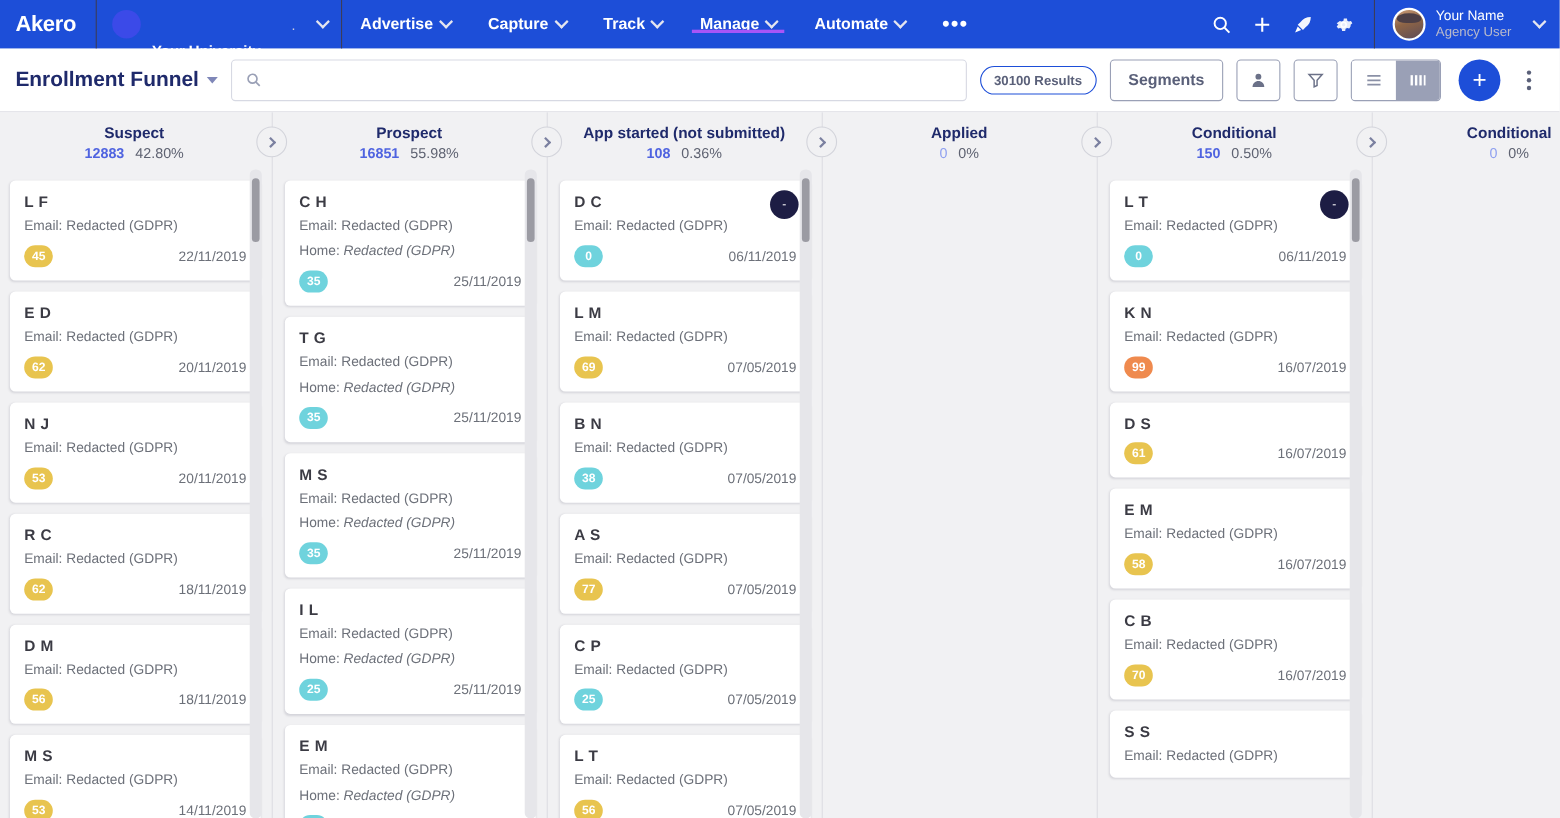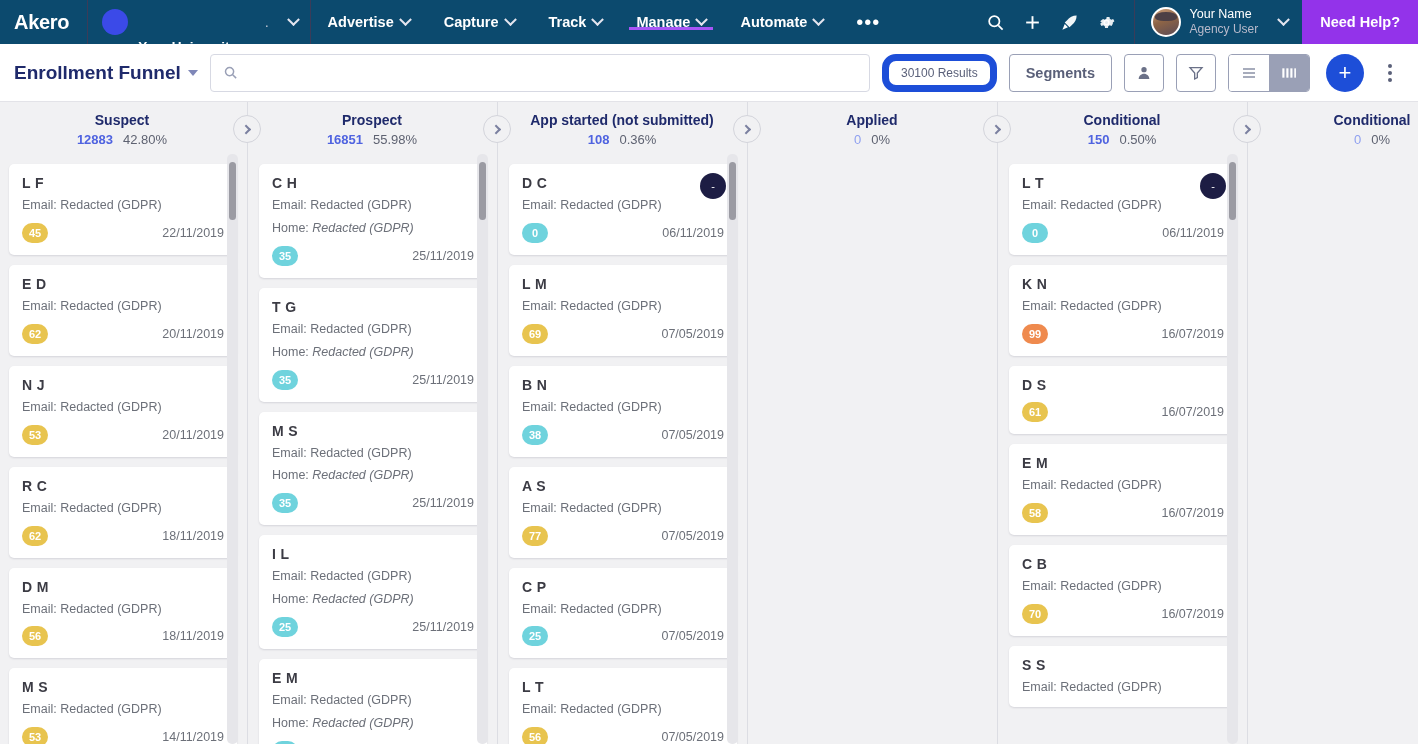--- a/index.html
+++ b/index.html
@@ -5,21 +5,21 @@
   * { box-sizing: border-box; margin: 0; padding: 0; }
   html, body {
     width: 1418px; height: 744px;
     font-family: "Liberation Sans", sans-serif;
     background: #f1f1f3;
     overflow: hidden;
   }
 
   
   .topnav {
-    height: 44px; background: #0c4a6e;
+    height: 44px; background: #1d4ed8;
     display: flex; align-items: stretch; color: #fff;
     position: relative;
   }
   .brand {
     display: flex; align-items: center;
     padding: 0 18px 0 14px;
     font-size: 20px; font-weight: 700; letter-spacing: -0.3px;
   }
   .nav-div { width: 1px; background: #3b3c59; align-self: stretch; }
   .org {
@@ -90,22 +90,22 @@
     flex: 1 1 auto; max-width: 708px; height: 38px;
     border: 1px solid #d7d9e3; border-radius: 4px;
     display: flex; align-items: center; padding: 0 12px; gap: 9px;
     background: #fff;
   }
   .search-box input {
     border: 0; outline: 0; flex: 1; font-size: 14px;
     font-family: "Liberation Sans", sans-serif; color: #2b2b3a;
   }
   .results-pill {
-    border: 7px solid #1d4ed8; border-radius: 14px;
-    padding: 5px 12px; font-size: 12px; font-weight: 400; color: #5a6079;
+    border: 1px solid #1d4ed8; border-radius: 14px;
+    padding: 5px 12px; font-size: 12px; font-weight: 700; color: #5a6079;
     white-space: nowrap;
   }
   .btn-outline {
     border: 1px solid #9aa0b6; border-radius: 4px; height: 38px;
     display: flex; align-items: center; justify-content: center;
     padding: 0 16px; font-size: 14.5px; font-weight: 700; color: #5a6079;
     background: #fff; cursor: pointer; white-space: nowrap;
   }
   .btn-sq {
     border: 1px solid #9aa0b6; border-radius: 4px; height: 38px; width: 40px;
@@ -256,21 +256,20 @@
   </div>
   <div class="nav-div"></div>
   <div class="user">
     <div class="avatar"></div>
     <div class="user-txt">
       <div class="user-name">Your Name</div>
       <div class="user-role">Agency User</div>
     </div>
     <div class="chev" style="margin-left:12px"></div>
   </div>
-  <div class="help">Need Help?</div>
 </div>
 
 <div class="subhead">
   <div class="page-title">
     <span>Enrollment Funnel</span>
     <span class="caret-sm"></span>
   </div>
   <div class="search-box">
     <svg width="15" height="15" viewBox="0 0 24 24" fill="none" stroke="#9aa0b6" stroke-width="2.4">
       <circle cx="10.5" cy="10.5" r="6.5"></circle>

